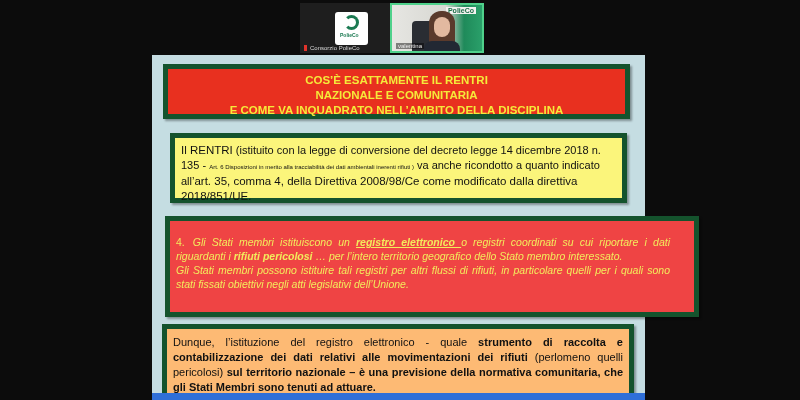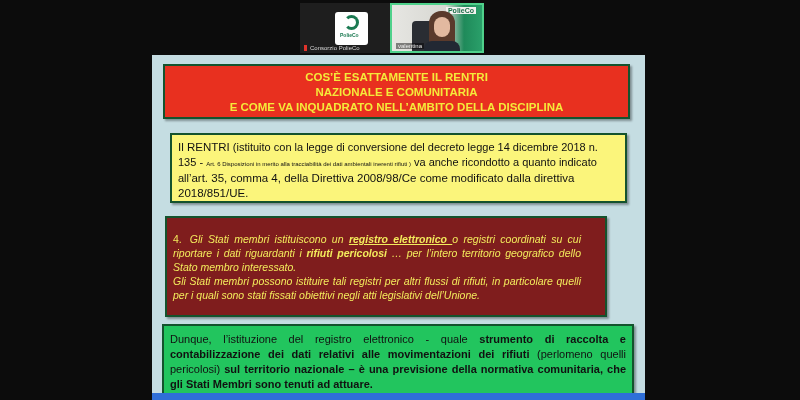--- a/index.html
+++ b/index.html
@@ -18,30 +18,30 @@
   .tile-2 .bg-wall { position:absolute; left:0; top:0; right:0; bottom:0; background:linear-gradient(90deg,#e6e6e2 0%,#d7d7d2 60%,#1f8a5a 80%,#2aa06a 100%); }
   .tile-2 .brand { position:absolute; right:6px; top:2px; font-size:7px; font-weight:bold; color:#1b6e48; background:#f2f2f0; padding:0 2px; }
   .tile-2 .chair { position:absolute; left:20px; top:16px; width:40px; height:34px; background:#2a2d33; border-radius:4px; }
   .tile-2 .person-hair { position:absolute; left:37px; top:6px; width:26px; height:40px; background:#5a3a2c; border-radius:12px 12px 4px 4px; }
   .tile-2 .person-face { position:absolute; left:42px; top:12px; width:16px; height:20px; background:#e2b9a0; border-radius:8px; }
   .tile-2 .person-body { position:absolute; left:32px; top:36px; width:36px; height:14px; background:#222833; border-radius:8px 8px 0 0; }
   .tile-2 .tile-label { color:#eee; background:rgba(0,0,0,0.45); padding:0 2px; }
 
   .slide { position:absolute; left:152px; top:55px; width:493px; height:345px; background:#c5dde2; }
   .slide .bottom-bar { position:absolute; left:0; right:0; bottom:0; height:7px; background:#2f6fd8; }
-  .box { position:absolute; box-sizing:border-box; border:2px solid #14532d; box-shadow:2px 2px 2px rgba(0,0,0,0.35); }
+  .box { position:absolute; box-sizing:border-box; border:5px solid #14532d; box-shadow:2px 2px 2px rgba(0,0,0,0.35); }
   .title-box { left:11px; top:9px; width:467px; height:55px; background:#e8301f; color:#f5ea3a; font-weight:bold; font-size:11.5px; text-align:center; line-height:15px; padding-top:4px; }
   .yellow-1 { left:18px; top:78px; width:457px; height:70px; background:#fbf57b; color:#111; font-size:11px; line-height:14.5px; padding:5px 6px; }
   .yellow-1 .strong { font-weight:normal; font-size:11.5px; }
   .yellow-1 .tiny { font-size:6px; }
-  .blue-box { left:13px; top:161px; width:442px; height:101px; background:#7f1d1d; color:#f3eb5c; font-style:italic; font-size:10.5px; line-height:14px; padding:14px 24px 0 6px; text-align:justify; }
+  .blue-box { left:13px; top:161px; width:534px; height:101px; background:#ef4444; color:#f3eb5c; font-style:italic; font-size:10.5px; line-height:14px; padding:14px 24px 0 6px; text-align:justify; }
   .blue-box .num { font-style:normal; margin-right:8px; }
   .blue-box .u { font-weight:bold; text-decoration:underline; }
   .blue-box .b { font-weight:bold; }
-  .yellow-2 { left:10px; top:269px; width:472px; height:76px; background:#22c55e; color:#111; font-size:11px; line-height:15px; padding:6px 6px; text-align:justify; border-bottom:none; }
+  .yellow-2 { left:10px; top:269px; width:472px; height:76px; background:#fdba74; color:#111; font-size:11px; line-height:15px; padding:6px 6px; text-align:justify; border-bottom:none; }
   .yellow-2 .b { font-weight:bold; }
   .p-line { display:block; }
 </style>
 </head>
 <body>
 
 <div class="tile tile-1">
   <div class="logo-card">
     <div class="p-mark"></div>
     <div class="logo-text">PolieCo</div>

